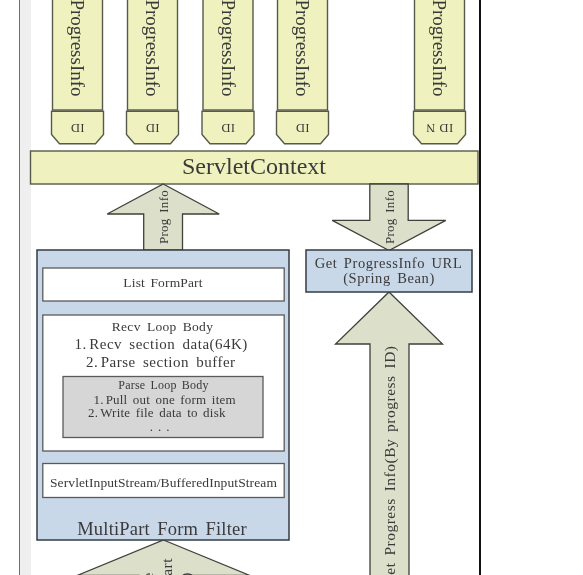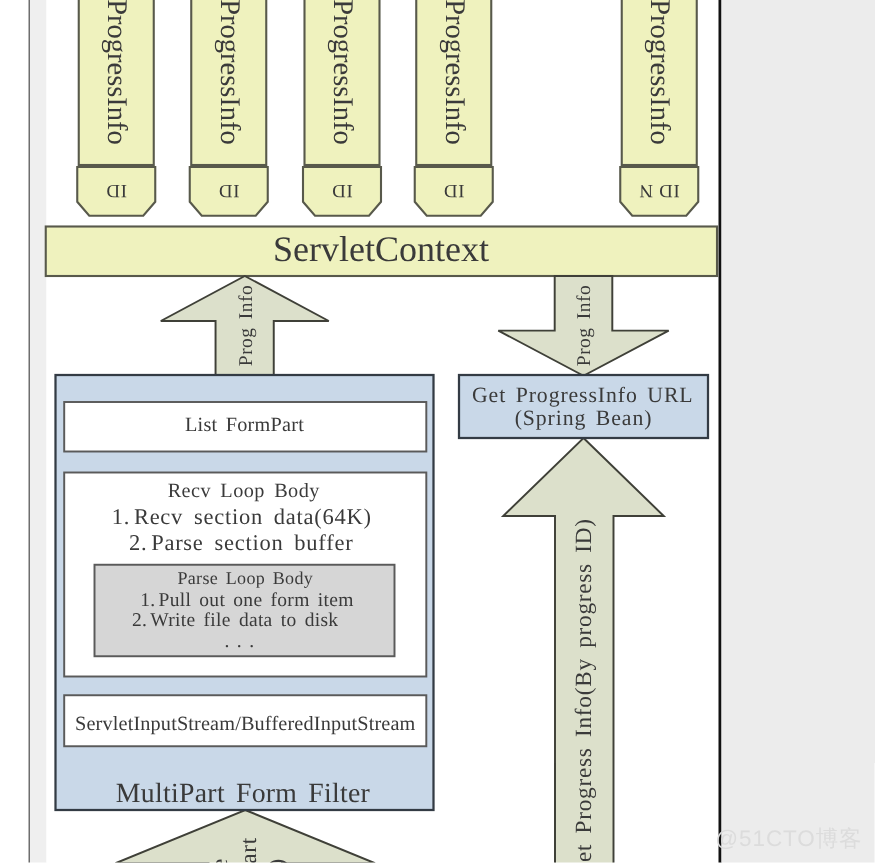--- a/index.html
+++ b/index.html
@@ -142,16 +142,13 @@
       <text class="t-dots" x="162" y="431" text-anchor="middle">...</text>
 
       <rect class="wb" x="42.8" y="463.5" width="241.4" height="34"></rect>
       <text class="t-stream" x="163.5" y="486.5" text-anchor="middle">ServletInputStream/BufferedInputStream</text>
 
       <text class="t-filter" x="162" y="534.5" text-anchor="middle">MultiPart Form Filter</text>
     </g>
 
   </svg>
   <div class="page-right-rule"></div>
-  <div class="outside">
-    <div class="watermark">@51CTO博客</div>
-  </div>
 </div>
 
 </body></html>

